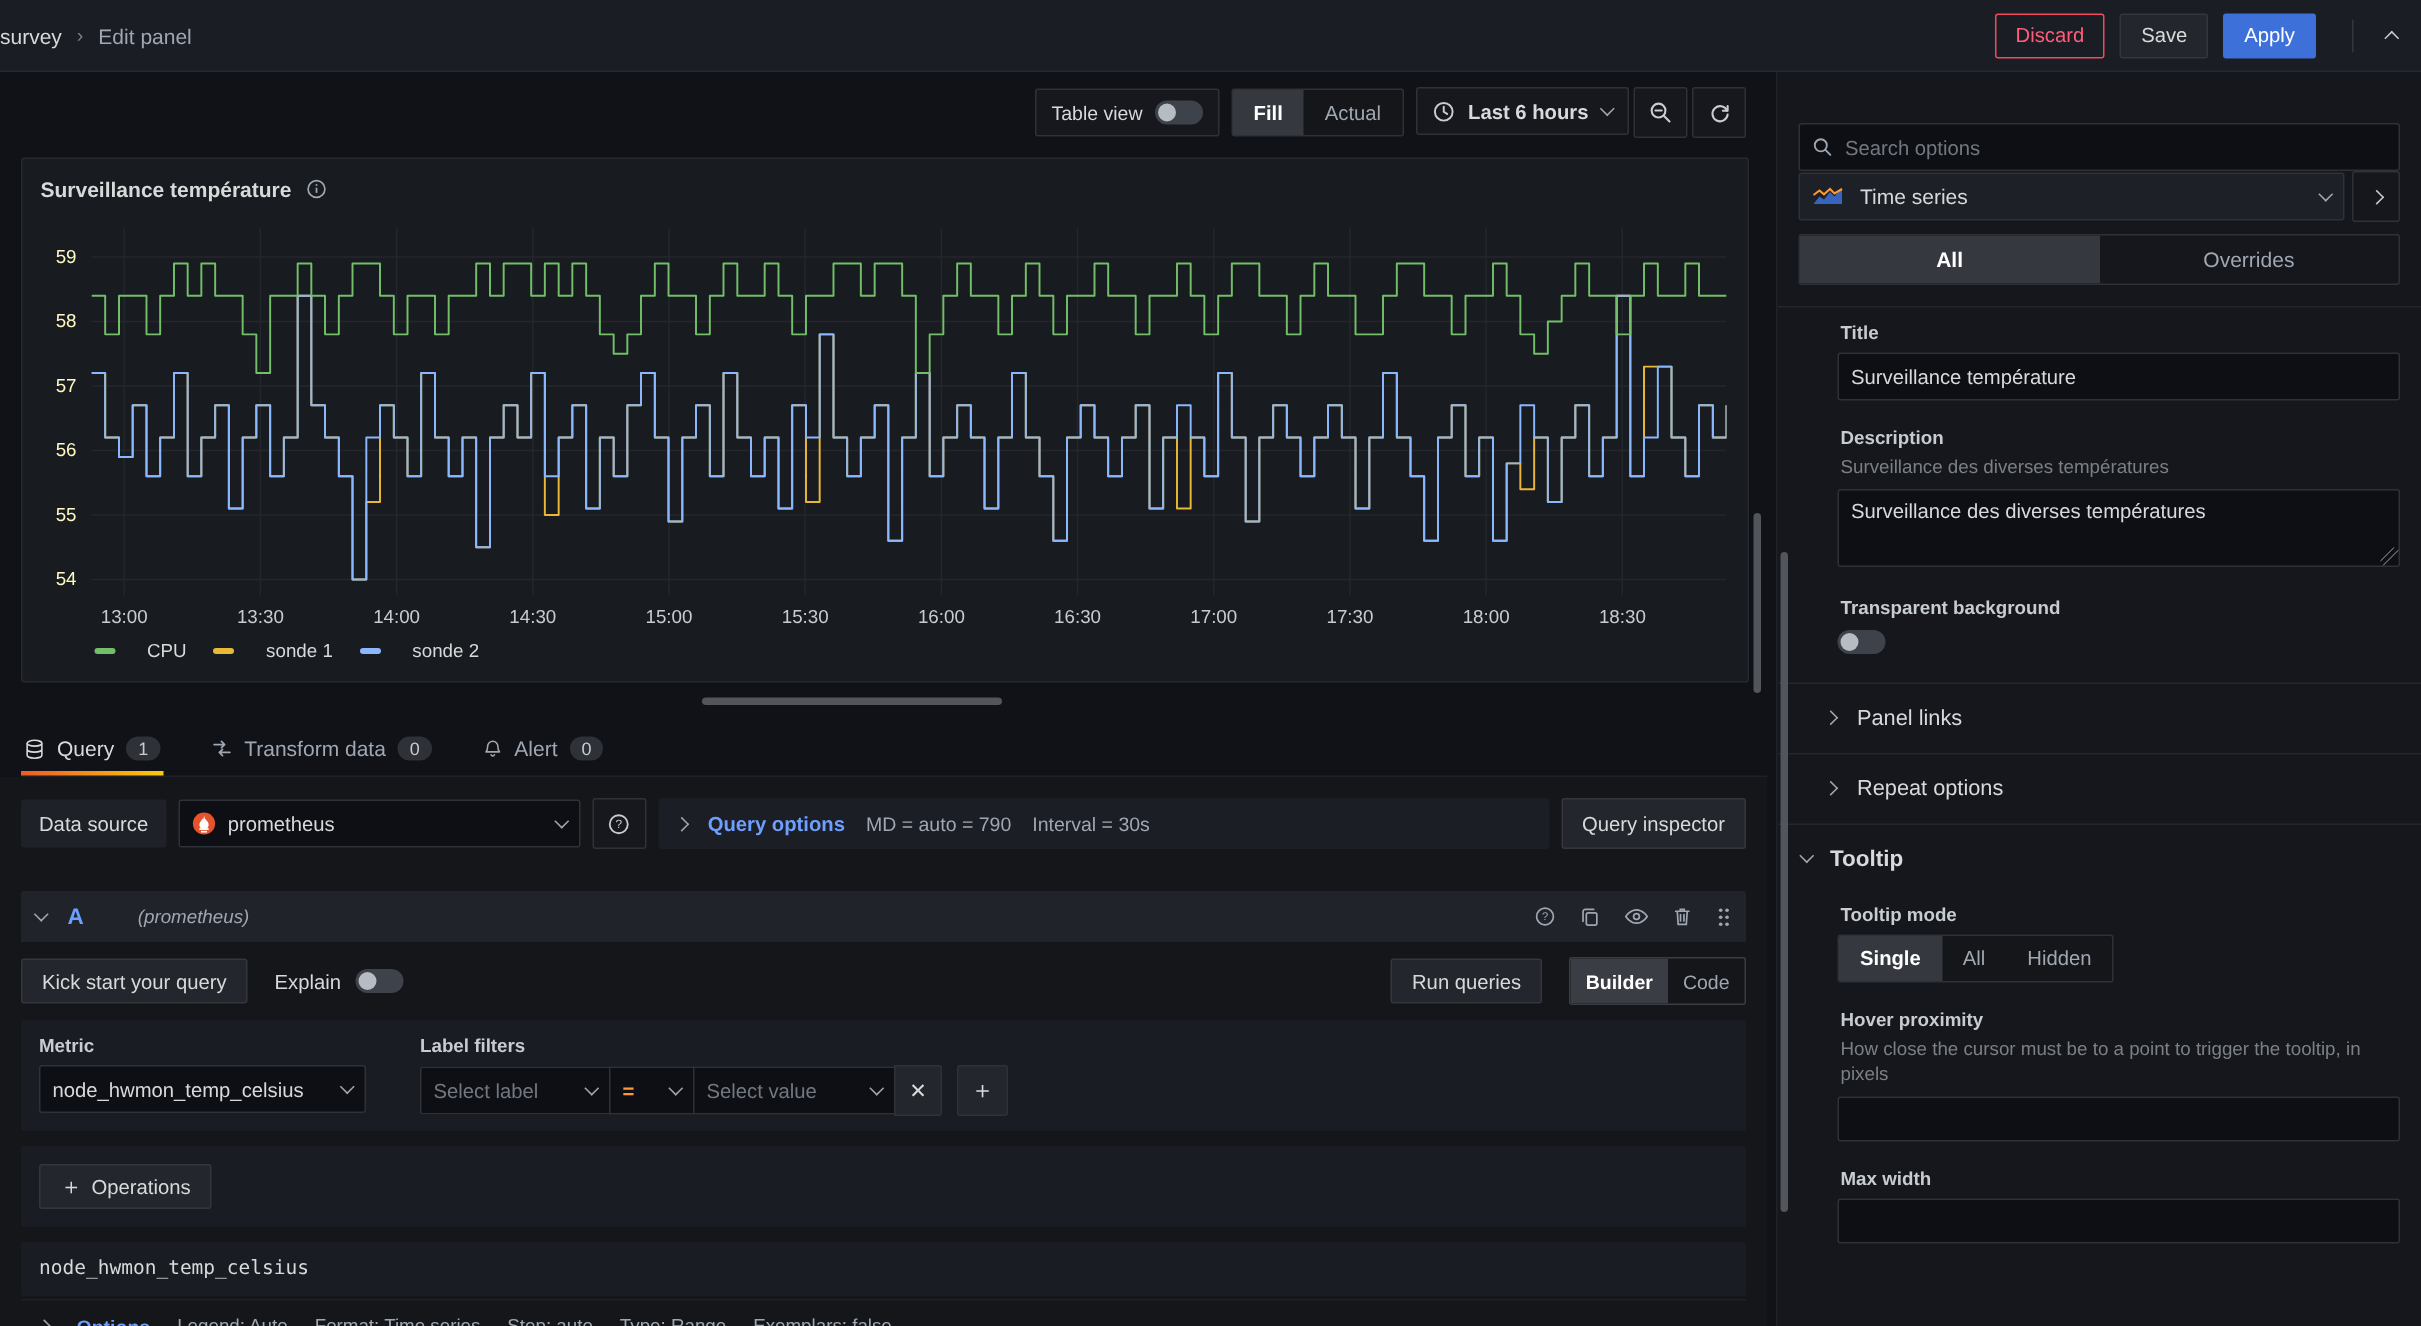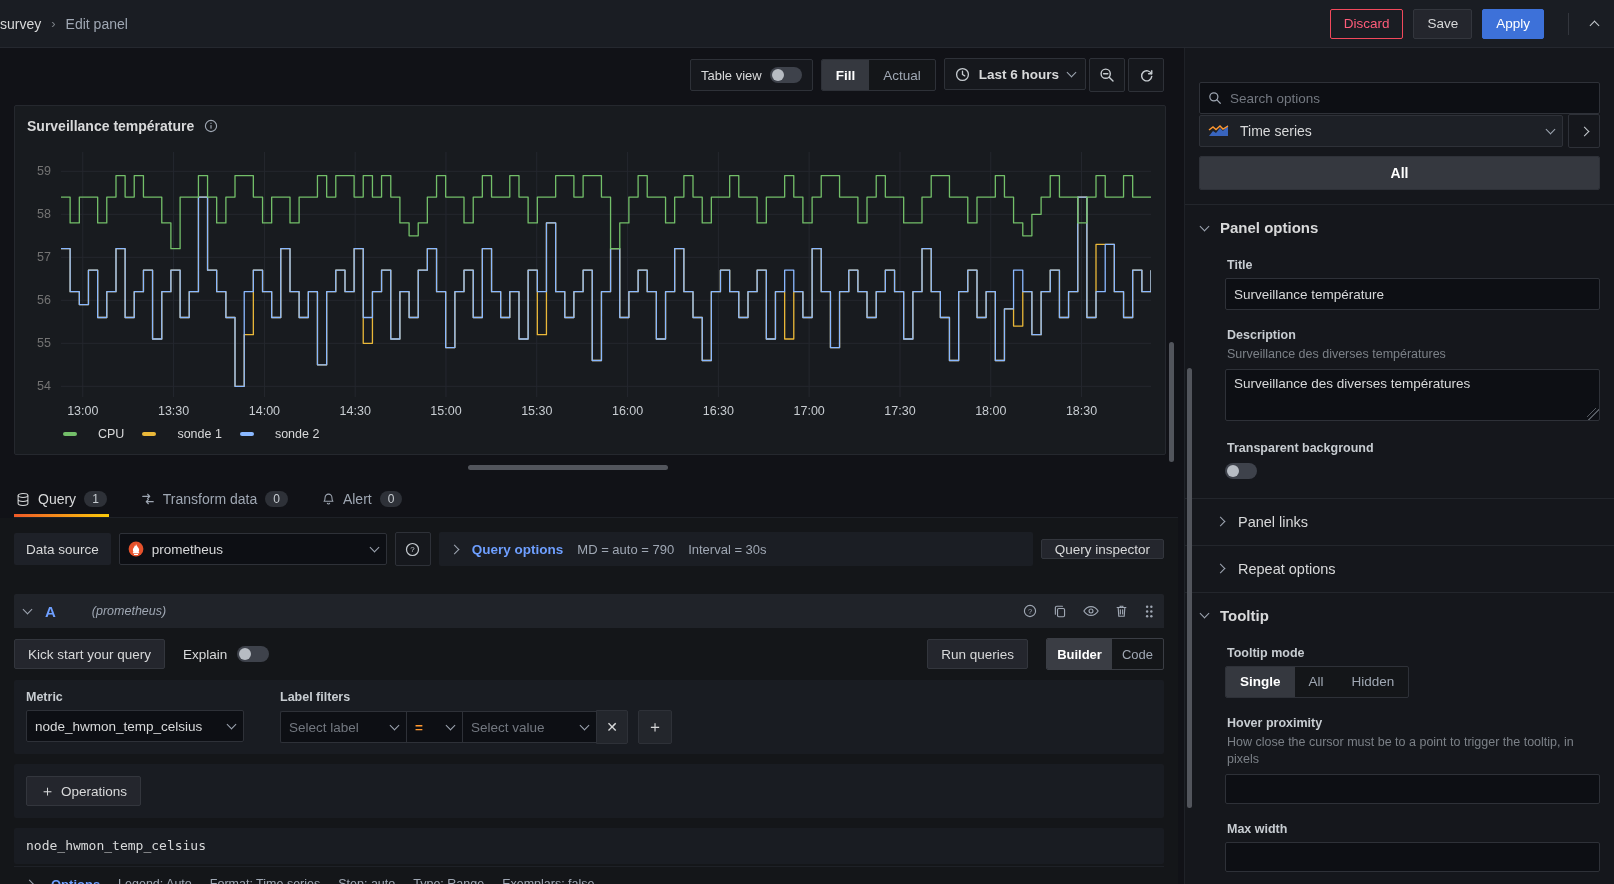--- a/index.html
+++ b/index.html
@@ -41,21 +41,21 @@
   
   #panel{position:absolute;top:57px;left:14px;width:1152px;height:350px;background:#181b1f;
          border:1px solid #25282e;border-radius:2px;box-sizing:border-box;}
   #panel-title-row{height:32px;display:flex;align-items:center;gap:10px;padding:4px 12px 0 12px;}
   #panel-title{font-size:14px;font-weight:600;color:#d8d9da;}
   #chart-area{position:absolute;top:44px;left:10px;right:10px;bottom:6px;}
   #plot{position:absolute;top:2px;left:36px;right:4px;height:245px;cursor:crosshair;}
   #plot svg{width:100%;height:100%;}
   .grid{stroke:#24272e;stroke-width:1;}
   #ylabels{position:absolute;left:0;top:2px;width:30px;height:245px;}
-  #ylabels div{position:absolute;right:4px;font-size:12.5px;color:#737373;}
+  #ylabels div{position:absolute;right:4px;font-size:12.5px;color:#fef9c3;}
   #xlabels{position:absolute;left:36px;right:4px;top:251px;height:18px;}
   #xlabels div{position:absolute;transform:translateX(-50%);font-size:12.5px;color:#c7ccd1;white-space:nowrap;}
   #legend{position:absolute;left:38px;top:277px;display:flex;gap:18px;align-items:center;}
   .leg-item{display:flex;align-items:center;gap:21px;cursor:pointer;}
   .leg-dash{width:14px;height:4px;border-radius:2px;}
   .leg-label{font-size:12.5px;color:#d8d9da;}
   #hscroll{position:absolute;top:417px;left:468px;width:200px;height:5px;border-radius:3px;background:#52555c;cursor:pointer;}
   .vthumb{position:absolute;width:5px;border-radius:3px;background:#52555c;cursor:pointer;}
   
   #tabs{position:absolute;top:424px;left:14px;right:0;height:46px;display:flex;align-items:flex-end;gap:30px;border-bottom:1px solid #1e2127;box-sizing:border-box;}
@@ -301,21 +301,21 @@
               <circle cx="8" cy="8" r="6.4" fill="none" stroke="#c7ccd1" stroke-width="1.3"></circle>
               <text x="8" y="11" font-size="8.5" fill="#c7ccd1" text-anchor="middle" font-family="Liberation Sans,sans-serif">?</text>
             </svg>
         </div>
         <div id="qo-bar">
           <span class="chv right"></span>
           <span class="link-blue">Query options</span>
           <span class="dim">MD = auto = 790</span>
           <span class="dim">Interval = 30s</span>
         </div>
-        <button class="btn" style="height:20px;">Query inspector</button>
+        <button class="btn" style="height:34px;">Query inspector</button>
       </div>
 
       <div id="qrow-head">
         <span class="chv down"></span>
         <span class="ref-a">A</span>
         <span class="ref-ds">(prometheus)</span>
         <div id="qrow-icons">
           <span class="icon">
               <svg width="14" height="14" viewBox="0 0 16 16">
                 <circle cx="8" cy="8" r="6.4" fill="none" stroke="#9fa7b3" stroke-width="1.3"></circle>
@@ -451,28 +451,25 @@
         <span class="vlabel">Time series</span>
         <span class="chv down"></span>
       </div>
       <div class="sq" style="width:30px;background:transparent;">
         <span class="chv right" style="border-color:#c7ccd1;"></span>
       </div>
     </div>
 
     <div id="sb-tabs">
       <div class="on">All</div>
+      <div>Overrides</div>
     </div>
 
     <div class="sb-div"></div>
 
-    <div class="sec-head">
-      <span class="chv down"></span>
-      <span>Panel options</span>
-    </div>
     <div style="padding-left:26px;">
       <div class="sb-label">Title</div>
       <input class="input sb-input" value="Surveillance température" style="">
       <div class="sb-label" style="margin-top:18px;">Description</div>
       <div class="sb-hint">Surveillance des diverses températures</div>
       <textarea class="input sb-input" style="">Surveillance des diverses températures</textarea>
       <div class="sb-label" style="margin-top:20px;">Transparent background</div>
       <span class="toggle" style="display:inline-block;margin-top:2px;"></span>
     </div>
 

